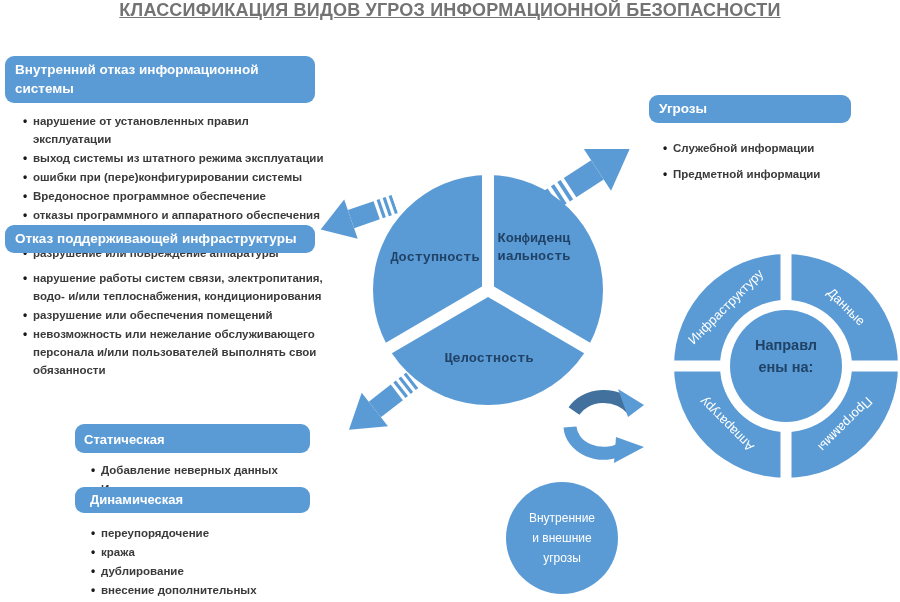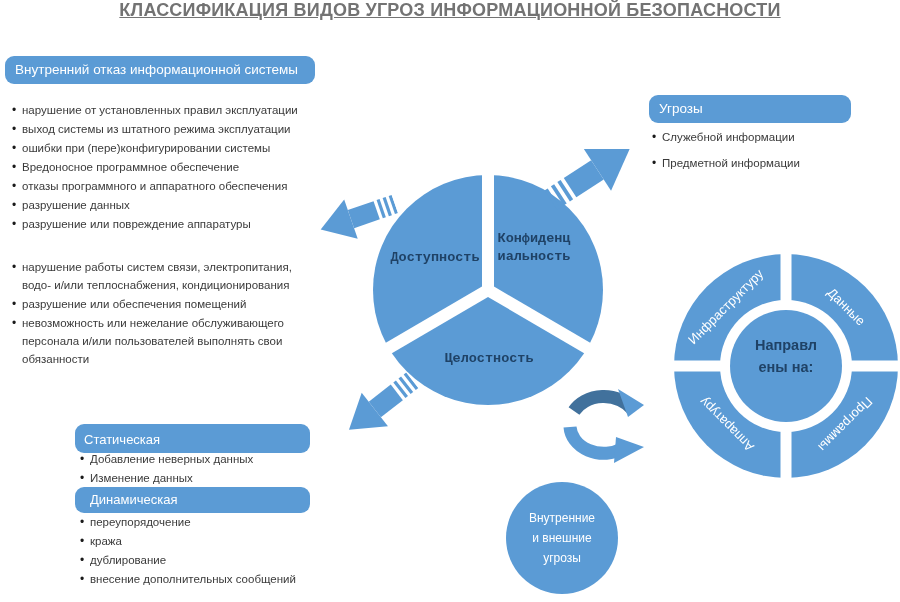--- a/index.html
+++ b/index.html
@@ -1,22 +1,22 @@
 <!DOCTYPE html>
 <html><head>
 <meta charset="utf-8">
 <style>
   html,body{margin:0;padding:0;background:#fff;}
   .stage{position:relative;width:900px;height:602px;background:#fff;overflow:hidden;
          font-family:"Liberation Sans",sans-serif;}
   .title{position:absolute;left:0;top:0;width:900px;text-align:center;
          font-size:18px;font-weight:bold;color:#737373;text-decoration:underline;letter-spacing:.2px;}
   .panel-header{position:absolute;background:#5B9BD5;color:#fff;border-radius:9px;
-         font-weight:normal;font-size:13.5px;line-height:19px;padding:4px 10px 5px 10px;box-sizing:border-box;}
-  .blist{position:absolute;margin:0;padding:0;list-style:none;}
+         font-weight:bold;font-size:13.5px;line-height:19px;padding:4px 10px 5px 10px;box-sizing:border-box;}
+  .blist{position:absolute;margin:11px;padding:0;list-style:none;font-weight:bold;}
   .blist li{position:relative;padding-left:10px;font-size:11.5px;line-height:18px;color:#3a3a3a;margin-bottom:1px;}
   .blist li::before{content:"\2022";position:absolute;left:0;top:0;color:#1a1a1a;font-size:12px;}
   .blist.spread li{margin-bottom:8px;}
   .pie-label{position:absolute;text-align:center;color:#1F4266;font-size:13.5px;font-weight:bold;line-height:18px;font-family:Liberation Mono, monospace;}
   .ring-label{position:absolute;text-align:center;color:#fff;font-size:13px;line-height:16px;}
   .ring-center{position:absolute;text-align:center;color:#1F4266;font-size:14.5px;font-weight:bold;line-height:22px;}
   .bottom-circle{position:absolute;left:506px;top:482px;width:112px;height:112px;border-radius:50%;
          background:#5B9BD5;display:flex;flex-direction:column;align-items:center;justify-content:center;}
   .bottom-circle span{color:#fff;font-size:12px;line-height:20px;}
   .arrow{position:absolute;}
@@ -33,20 +33,21 @@
   <ul class="blist" style="left:12px;top:101px;width:305px;">
     <li>нарушение от установленных правил эксплуатации</li>
     <li>выход системы из штатного режима эксплуатации</li>
     <li>ошибки при (пере)конфигурировании системы</li>
     <li>Вредоносное программное обеспечение</li>
     <li>отказы программного и аппаратного обеспечения</li>
     <li>разрушение данных</li>
     <li>разрушение или повреждение аппаратуры</li>
   </ul>
 
+  <div class="panel-header" style="left:5px;top:225px;width:310px;">Отказ поддерживающей инфраструктуры</div>
   <ul class="blist" style="left:12px;top:258px;width:303px;">
     <li>нарушение работы систем связи, электропитания, водо- и/или теплоснабжения, кондиционирования</li>
     <li>разрушение или обеспечения помещений</li>
     <li>невозможность или нежелание обслуживающего персонала и/или пользователей выполнять свои обязанности</li>
   </ul>
 
   <div class="panel-header" style="left:75px;top:424px;width:235px;font-size:13px;padding:6px 9px 4px 9px;">Статическая</div>
   <ul class="blist" style="left:80px;top:450px;width:230px;">
     <li>Добавление неверных данных</li>
     <li>Изменение данных</li>

